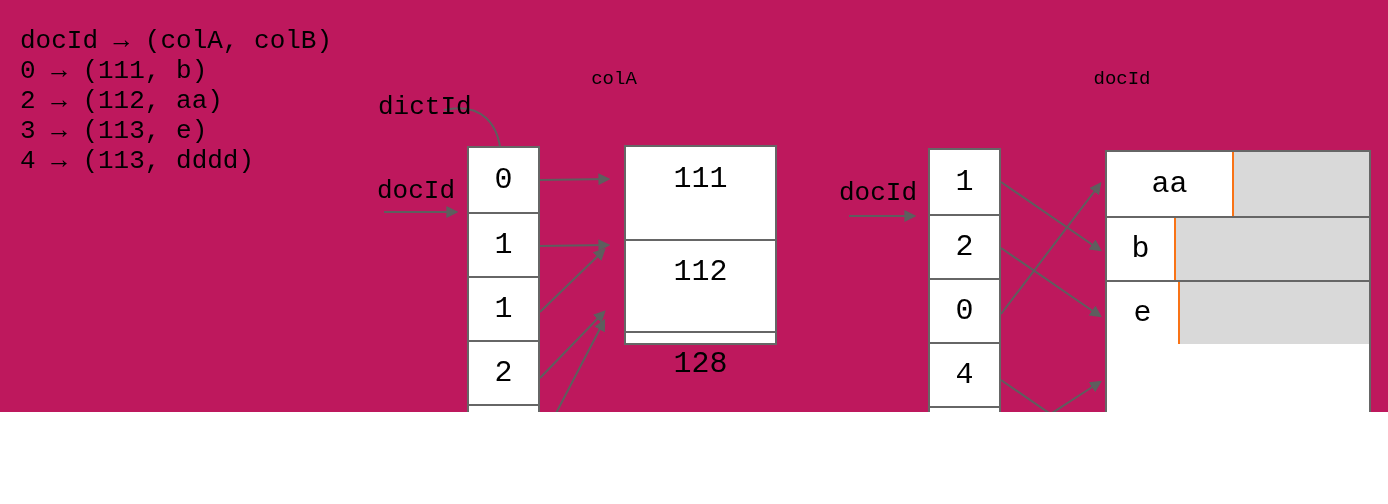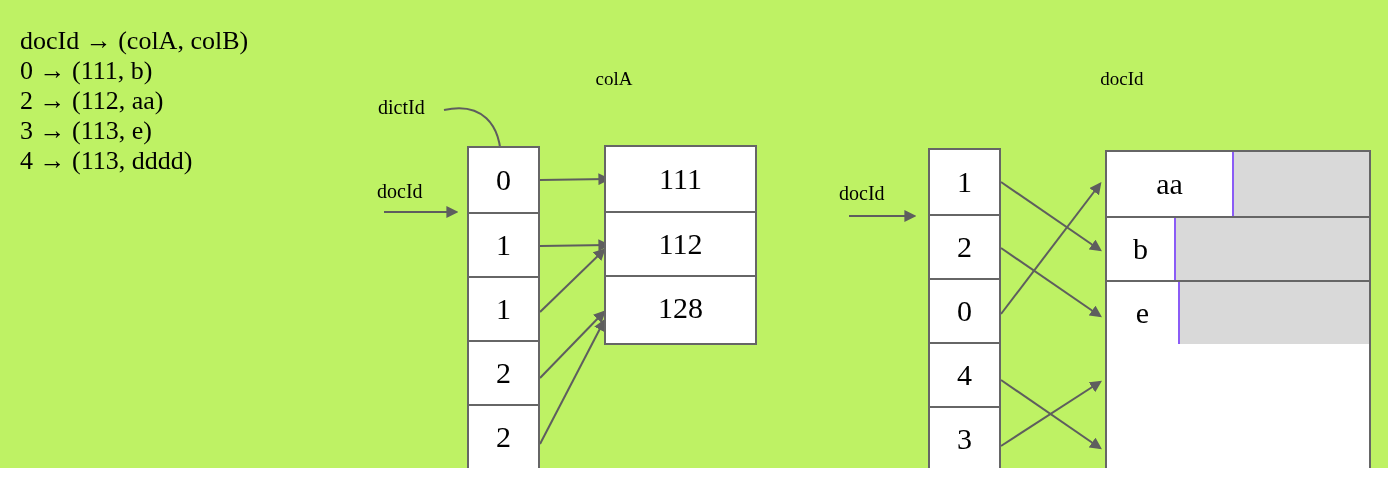--- a/index.html
+++ b/index.html
@@ -1,40 +1,40 @@
 <!DOCTYPE html>
 <html><head>
 <meta charset="utf-8">
 <style>
   html,body{margin:0;padding:0;background:#ffffff;}
   .canvas{
     position:relative;
-    width:1388px;height:468px;
-    background:#bef264;
-    font-family:Liberation Serif, serif;
+    width:1388px;height:412px;
+    background:#be185d;
+    font-family:Liberation Mono, monospace;
     color:#000000;
     overflow:hidden;
   }
   .arrow-layer{
     position:absolute;left:0;top:0;width:1388px;height:504px;
     pointer-events:none;
   }
   .legend{
     position:absolute;left:20px;top:26px;
     font-size:26px;line-height:30px;
     white-space:nowrap;
   }
   .legend-line{height:30px;}
   .diagram-title{
     position:absolute;top:68px;width:140px;
     font-size:19px;text-align:center;
   }
   .small-label{
     position:absolute;
-    font-size:20px;line-height:26px;white-space:nowrap;
+    font-size:26px;line-height:26px;white-space:nowrap;
   }
   .veccol{
     position:absolute;
     border:2px solid #666666;
     background:#ffffff;
     box-sizing:border-box;
     display:flex;flex-direction:column;
   }
   .veccell{
     height:64px;flex:0 0 64px;
@@ -46,21 +46,21 @@
   .veccell:first-child{border-top:none;}
   .dictrow{
     height:64px;flex:0 0 64px;
     border-top:2px solid #666666;
     display:flex;flex-direction:row;align-items:stretch;
     box-sizing:border-box;
   }
   .dictrow:first-child{border-top:none;}
   .dict-white{
     background:#ffffff;
-    border-right:2px solid #8b5cf6;
+    border-right:2px solid #f97316;
     display:flex;align-items:center;justify-content:center;
     font-size:30px;
     box-sizing:border-box;
   }
   .dict-white.full{flex:1;border-right:none;}
   .dict-gray{flex:1;background:#d9d9d9;}
 </style>
 </head>
 <body>
 
@@ -104,21 +104,21 @@
   <div class="small-label" style="left:377px;top:178px;">docId</div>
 
   <div class="veccol" style="left:467px;top:146px;width:73px;height:332px;">
     <div class="veccell">0</div>
     <div class="veccell">1</div>
     <div class="veccell">1</div>
     <div class="veccell">2</div>
     <div class="veccell">2</div>
   </div>
 
-  <div class="veccol" style="left:604px;top:145px;width:153px;height:200px;">
+  <div class="veccol" style="left:624px;top:145px;width:153px;height:200px;gap:28px;">
     <div class="veccell">111</div>
     <div class="veccell">112</div>
     <div class="veccell">128</div>
   </div>
 
   <div class="diagram-title" style="left:1052px;">docId</div>
   <div class="small-label" style="left:839px;top:180px;">docId</div>
 
   <div class="veccol" style="left:928px;top:148px;width:73px;height:332px;">
     <div class="veccell">1</div>

